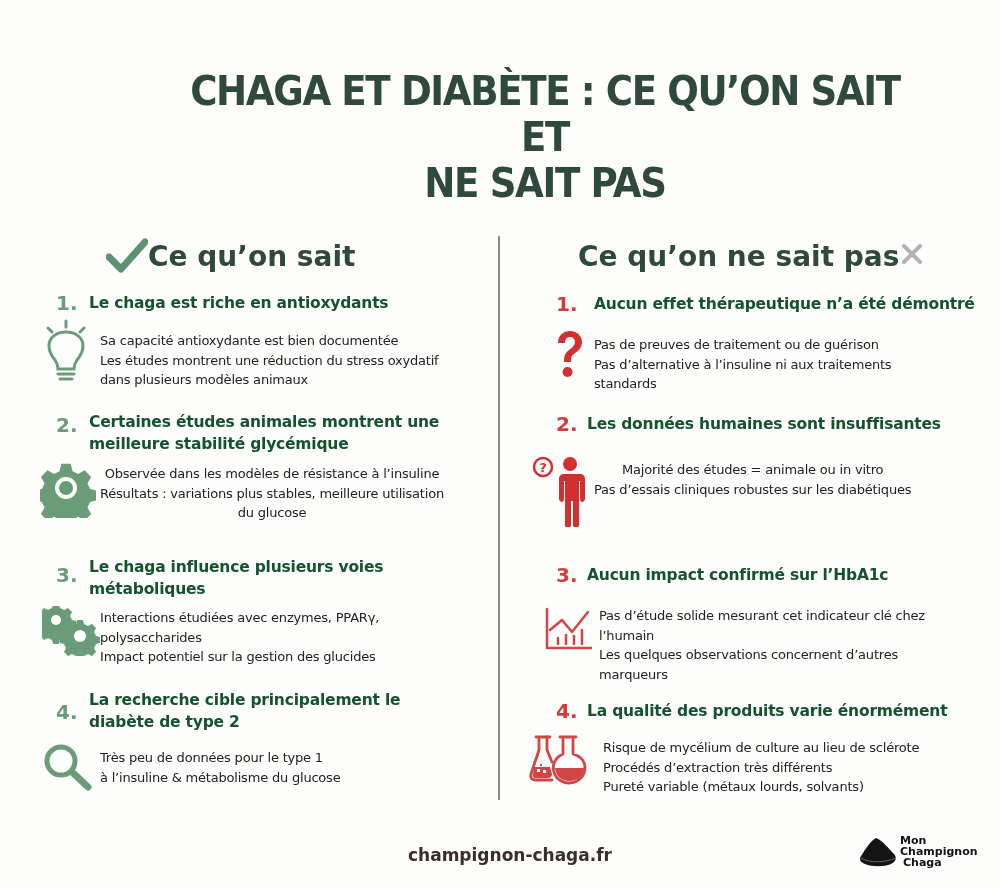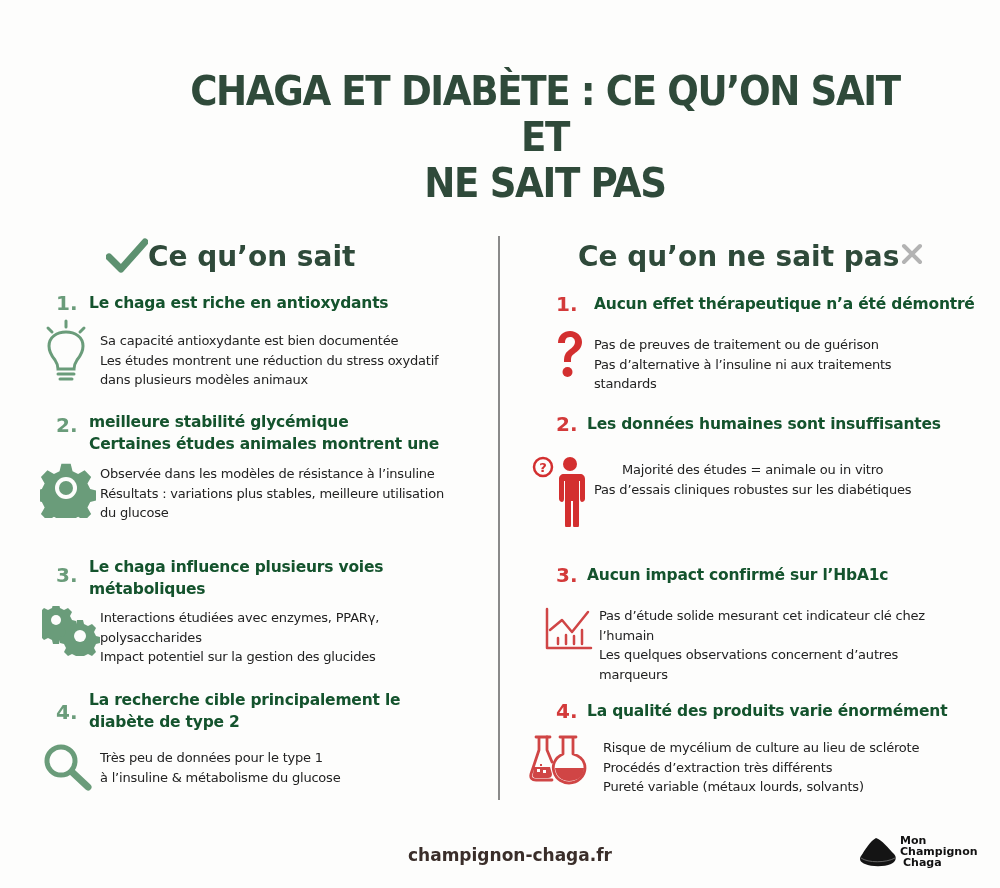--- a/index.html
+++ b/index.html
@@ -104,32 +104,32 @@
 </svg>
 <div class="desc" style="left:100px; top:331px;">
   <div>Sa capacité antioxydante est bien documentée</div>
   <div>Les études montrent une réduction du stress oxydatif</div>
   <div>dans plusieurs modèles animaux</div>
 </div>
 
 <div class="item" style="left:56px; top:410px; width:430px; height:50px;">
   <span class="num green" style="top:3px;">2.</span>
   <div class="heading" style="left:33px;">
+    <div>Certaines études animales montrent une</div>
     <div>meilleure stabilité glycémique</div>
-    <div>Certaines études animales montrent une</div>
   </div>
 </div>
 <svg class="icon" style="left:40px; top:462px;" width="56" height="56" viewBox="0 0 56 56">
   <g fill="#6a9c7a">
     <path d="M23 2 h10 l2 8 l6 3 l7 -4 l7 7 l-4 7 l3 6 l8 2 v10 l-8 2 l-3 6 l4 7 l-7 7 l-7 -4 l-6 3 l-2 8 h-10 l-2 -8 l-6 -3 l-7 4 l-7 -7 l4 -7 l-3 -6 l-8 -2 v-10 l8 -2 l3 -6 l-4 -7 l7 -7 l7 4 l6 -3 z" transform="translate(0,0) scale(0.93)"></path>
   </g>
   <circle cx="26" cy="26" r="11" fill="#fdfdfc"></circle>
   <circle cx="26" cy="26" r="7" fill="#6a9c7a"></circle>
 </svg>
-<div class="desc" style="left:100px; top:464px;">
+<div class="desc" style="left:100px; top:464px;text-align:center;">
   <div>Observée dans les modèles de résistance à l’insuline</div>
   <div>Résultats : variations plus stables, meilleure utilisation</div>
   <div>du glucose</div>
 </div>
 
 <div class="item" style="left:56px; top:555px; width:430px; height:50px;">
   <span class="num green" style="top:8px;">3.</span>
   <div class="heading" style="left:33px;">
     <div>Le chaga influence plusieurs voies</div>
     <div>métaboliques</div>

